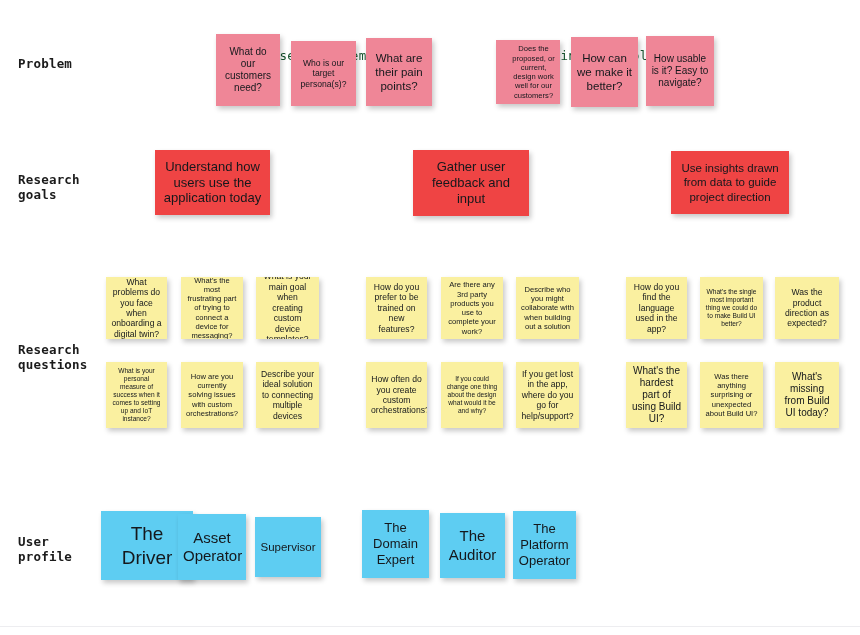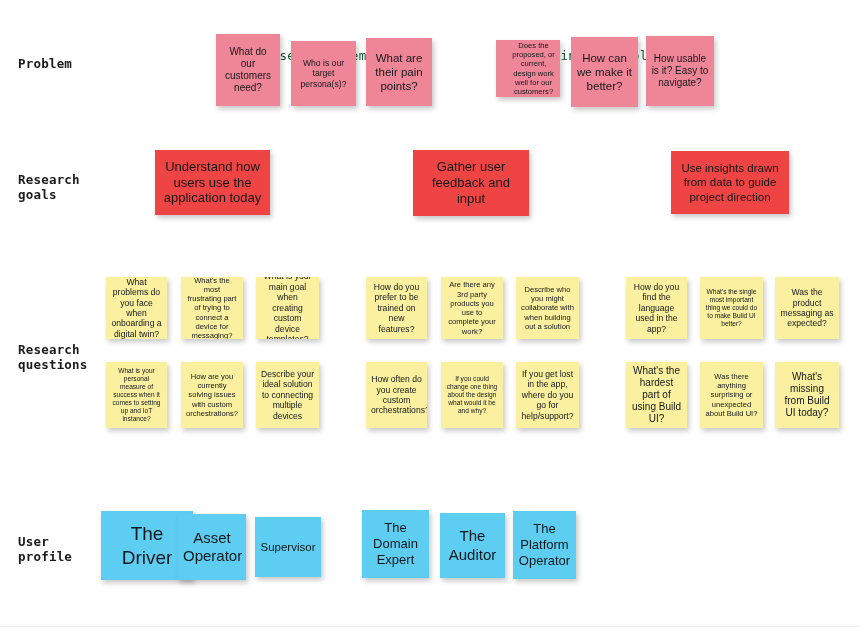--- a/index.html
+++ b/index.html
@@ -102,21 +102,21 @@
 profile</div>
     <div class="note pink fs-m" style="left: 216px; top: 34px; width: 64px; height: 72px; justify-content: center;">
       <span>What do our customers need?</span>
     </div>
     <div class="note pink fs-s" style="left: 291px; top: 41px; width: 65px; height: 65px;">
       <span>Who is our target persona(s)?</span>
     </div>
     <div class="note pink fs-l" style="left: 366px; top: 38px; width: 66px; height: 68px;">
       <span>What are their pain points?</span>
     </div>
-    <div class="note pink fs-xs" style="left: 496px; top: 40px; width: 64px; height: 57px; padding-left: 16px;">
+    <div class="note pink fs-xs" style="left: 496px; top: 40px; width: 64px; height: 64px; padding-left: 16px;">
       <span>Does the proposed, or current, design work well for our customers?</span>
     </div>
     <div class="note pink fs-l" style="left: 571px; top: 37px; width: 67px; height: 70px;">
       <span>How can we make it better?</span>
     </div>
     <div class="note pink fs-m" style="left: 646px; top: 36px; width: 68px; height: 70px;">
       <span>How usable is it? Easy to navigate?</span>
     </div>
     <div class="note green fs-xl" style="left: 155px; top: 150px; width: 115px; height: 65px;">
       <span>Understand how users use the application today</span>
@@ -145,21 +145,21 @@
     <div class="note yellow fs-xs" style="left: 516px; top: 277px; width: 63px; height: 62px;">
       <span>Describe who you might collaborate with when building out a solution</span>
     </div>
     <div class="note yellow fs-s" style="left: 626px; top: 277px; width: 61px; height: 62px;">
       <span>How do you find the language used in the app?</span>
     </div>
     <div class="note yellow fs-xxs" style="left: 700px; top: 277px; width: 63px; height: 62px;">
       <span>What's the single most important thing we could do to make Build UI better?</span>
     </div>
     <div class="note yellow fs-s" style="left: 775px; top: 277px; width: 64px; height: 62px;">
-      <span>Was the product messaging as expected?</span>
+      <span>Was the product direction as expected?</span>
     </div>
     <div class="note yellow fs-xxs" style="left: 106px; top: 362px; width: 61px; height: 66px;">
       <span>What is your personal measure of success when it comes to setting up and IoT instance?</span>
     </div>
     <div class="note yellow fs-xs" style="left: 181px; top: 362px; width: 62px; height: 66px;">
       <span>How are you currently solving issues with custom orchestrations?</span>
     </div>
     <div class="note yellow fs-s" style="left: 256px; top: 362px; width: 63px; height: 66px;">
       <span>Describe your ideal solution to connecting multiple devices</span>
     </div>

